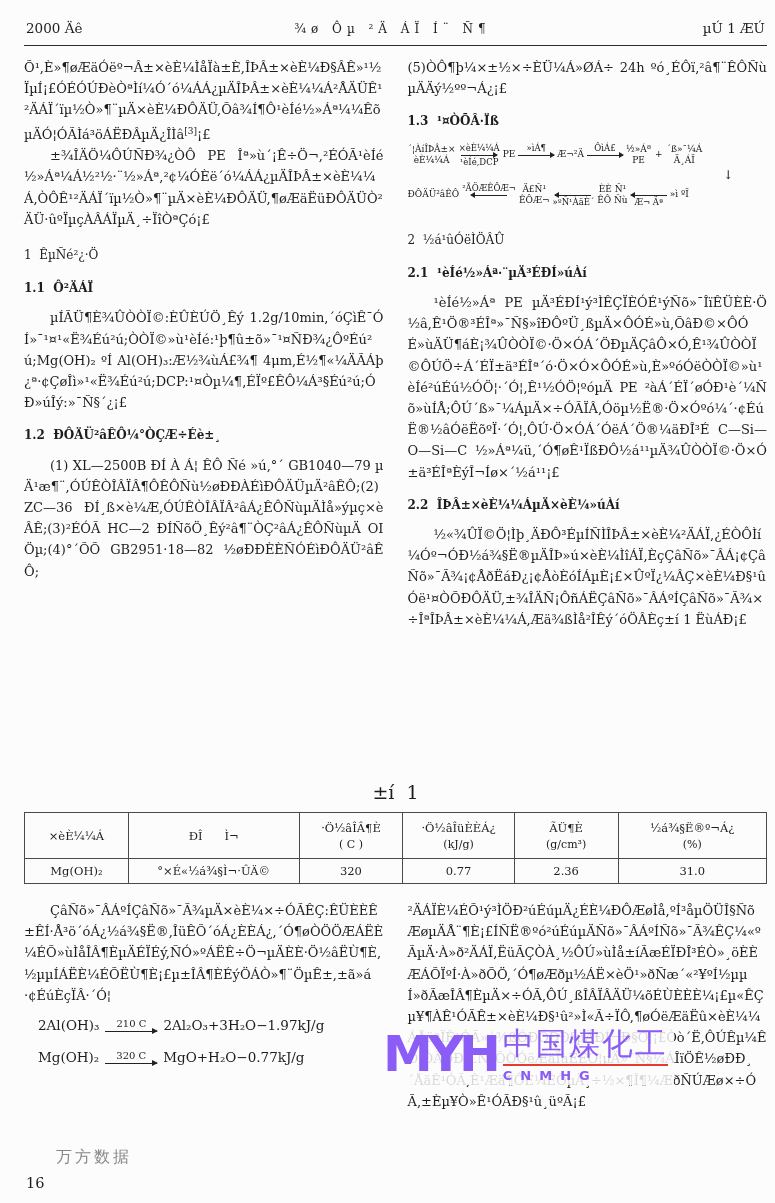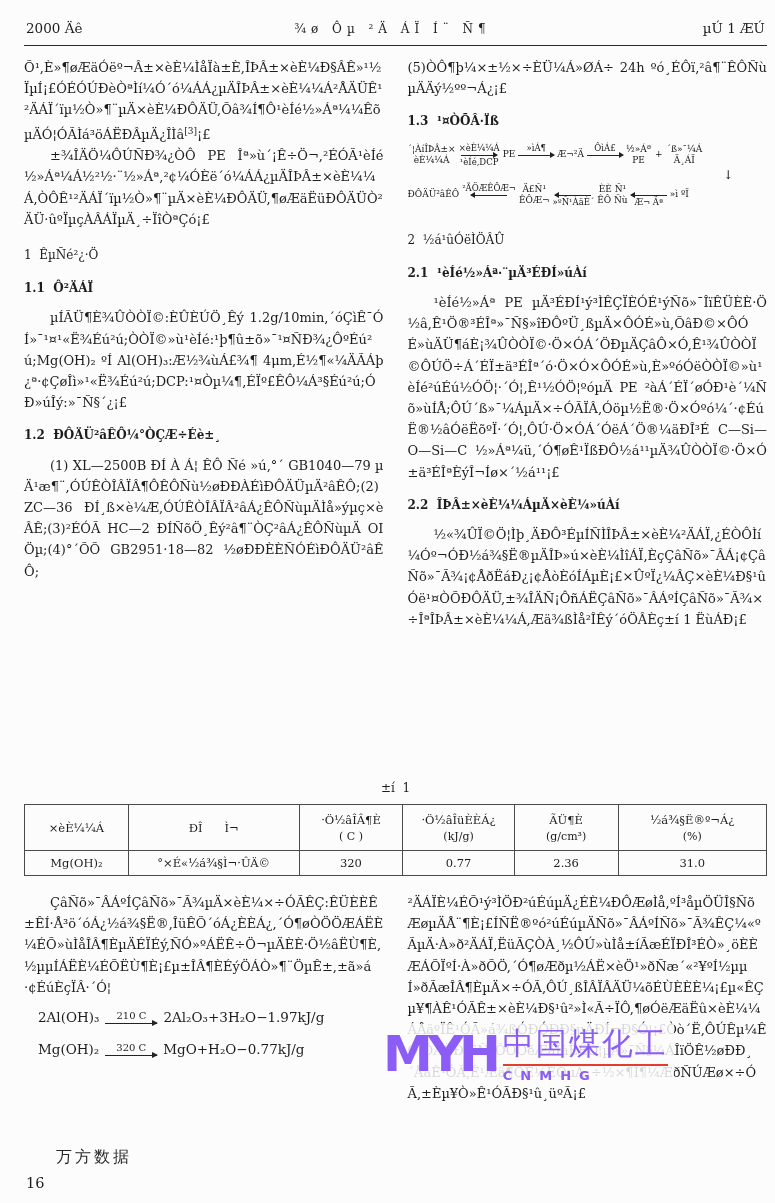--- a/index.html
+++ b/index.html
@@ -34,21 +34,21 @@
   .fnode span { display:block; }
   .farr { display:inline-flex; flex-direction:column; align-items:center; margin:0 3px; }
   .farr .lab { font-size:8.5px; height:11px; }
   .farr .shaft { position:relative; width:36px; height:1px; background:#222; margin:1px 0; }
   .farr.r .shaft::after { content:""; position:absolute; right:-1px; top:-3px;
       border-left:5px solid #222; border-top:3px solid transparent; border-bottom:3px solid transparent; }
   .farr.l .shaft::after { content:""; position:absolute; left:-1px; top:-3px;
       border-right:5px solid #222; border-top:3px solid transparent; border-bottom:3px solid transparent; }
   .fdown { display:flex; justify-content:flex-end; padding-right:34px; font-size:12px; line-height:1; margin:1px 0; }
   
-  .tbl-caption { text-align:center; font-size:12px; margin:14px 0 9px 0; white-space:pre; }
+  .tbl-caption { text-align:center; font-size:19px; margin:14px 0 9px 0; white-space:pre; }
   table.tbl { width:100%; border-collapse:collapse; font-size:11.5px; table-layout:fixed; }
   .tbl th, .tbl td { border:1px solid #4a4a4a; text-align:center; vertical-align:middle;
       font-weight:normal; padding:4px 3px; }
   .tbl th { height:46px; }
   .tbl td { height:25px; }
   .th-unit { display:block; font-size:11px; margin-top:3px; }
   .pre { white-space:pre; }
   
   .eq { display:flex; align-items:center; white-space:nowrap; font-size:13.5px;
         margin:9px 0 11px 14px; word-break:normal; }
@@ -59,21 +59,21 @@
       border-left:6px solid #222; border-top:3.5px solid transparent; border-bottom:3.5px solid transparent; }
   
   .wm-red { position:absolute; left:377px; top:1024px; display:flex; align-items:center;
       gap:7px; color:#8b5cf6; background:rgba(252,252,252,0.84); padding:2px 6px; z-index:6; }
   .wm-logo { font-family:"DejaVu Sans", sans-serif; font-weight:bold; font-size:50px;
       line-height:0.9; letter-spacing:-5px; }
   .wm-right { display:flex; flex-direction:column; }
   .wm-cn { font-size:31px; font-weight:normal; letter-spacing:2px; line-height:1.15; }
   .wm-en { font-family:"DejaVu Sans", sans-serif; font-weight:bold; font-size:13px;
       letter-spacing:8px; border-top:2.5px solid #e63b2e; margin-top:2px; padding-top:2px; }
-  .wm-wf { position:absolute; left:56px; top:1147px; font-size:16px; color:#000000;
+  .wm-wf { position:absolute; left:56px; top:1147px; font-size:16px; color:#737373;
       letter-spacing:3px; opacity:0.85; z-index:6; }
   .pageno { position:absolute; left:26px; top:1175px; font-size:14.5px; z-index:6; }
 </style>
 </head>
 <body>
 
 <div class="sheet">
 
   <header class="hdr">
     <span>2000 Äê</span>

